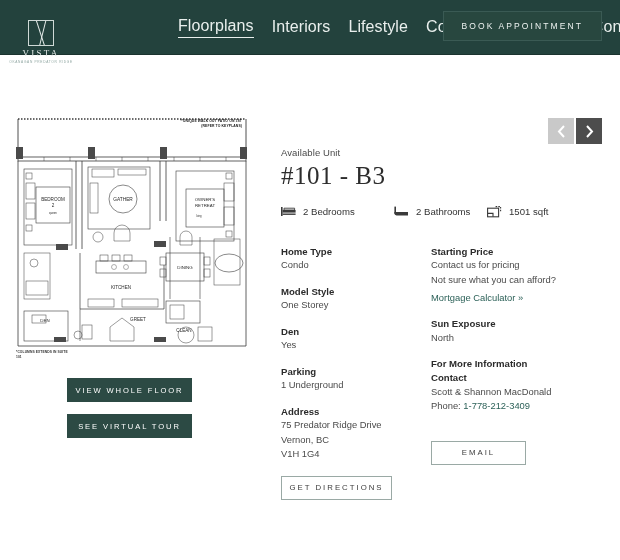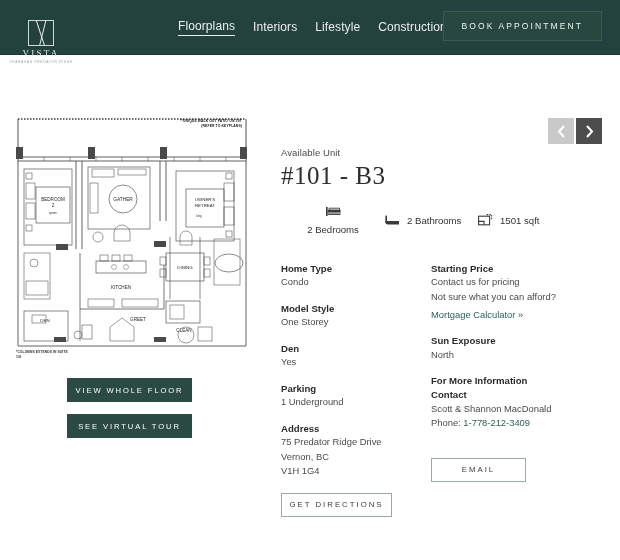--- a/index.html
+++ b/index.html
@@ -69,21 +69,21 @@
   .nav {
     position: absolute;
     left: 178px; top: 0;
     height: 55px;
     display: flex;
     align-items: center;
     gap: 18px;
   }
   .nav a {
     color: #e9efed;
-    font-size: 12px;
+    font-size: 16px;
     text-decoration: none;
     letter-spacing: 0.1px;
     padding-bottom: 2px;
     white-space: nowrap;
   }
   .nav a.active {
     border-bottom: 1px solid #e9efed;
   }
 
   .book-btn {
@@ -205,21 +205,21 @@
   .specs {
     margin-top: 16px;
     display: flex;
     align-items: center;
   }
   .spec {
     display: flex;
     align-items: center;
     gap: 7px;
   }
-  .spec.s1 { width: 104px; flex-direction: column; }
+  .spec.s1 { width: 113px; }
   .spec.s2 { width: 93px; }
   .spec-ico { display: flex; align-items: center; }
   .spec-txt {
     font-size: 9.6px;
     color: #333;
   }
 
   .detail-cols {
     margin-top: 27px;
     display: flex;

